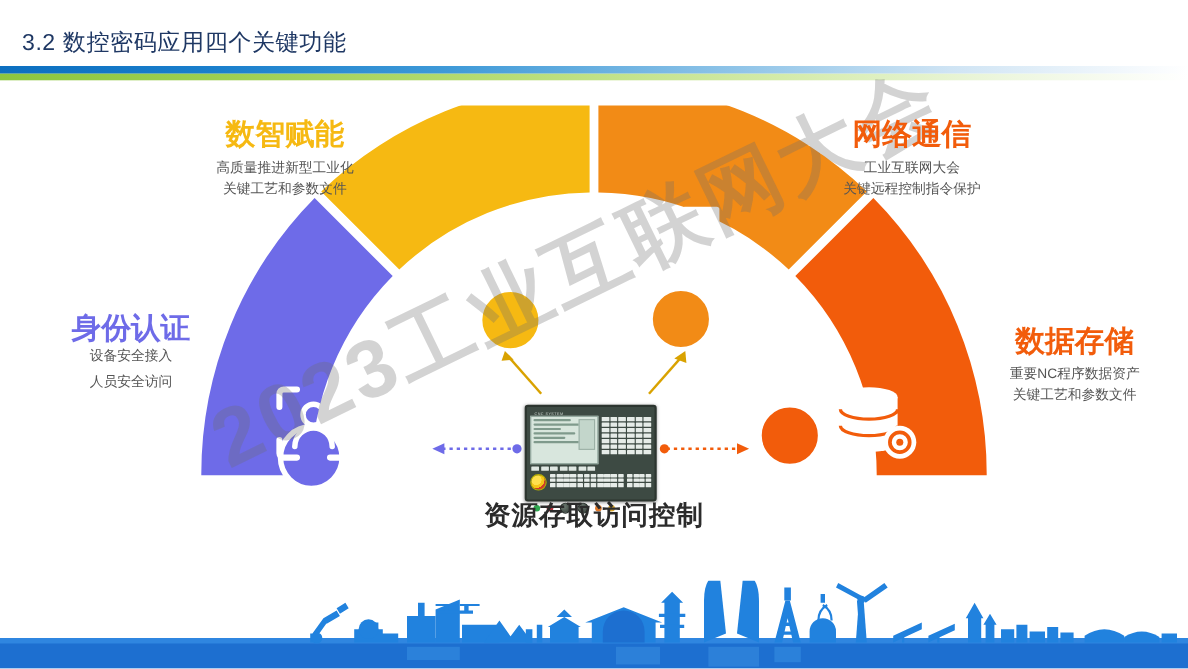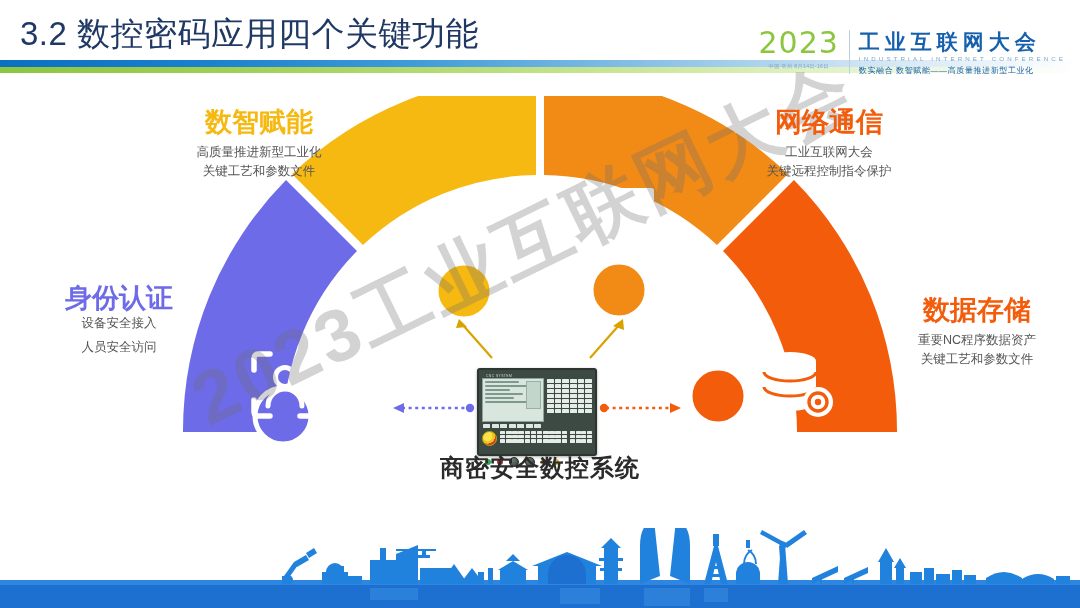--- a/index.html
+++ b/index.html
@@ -12,22 +12,22 @@
   #slide {
     position: relative;
     width: 1080px; height: 608px;
     background: #ffffff;
     overflow: hidden;
   }
 
   
   #page-title {
     position: absolute;
-    left: 20px; top: 12px;
-    font-size: 33px;
+    left: 20px; top: 24px;
+    font-size: 21px;
     font-weight: 400;
     color: #1f3864;
     letter-spacing: 0.5px;
     white-space: nowrap;
   }
   #header-rule {
     position: absolute;
     left: 0; top: 60px;
     width: 1080px; height: 13px;
   }
@@ -299,32 +299,20 @@
 
 <div id="slide">
 
   <div id="page-title">3.2 数控密码应用四个关键功能</div>
 
   <div id="header-rule">
     <div class="rule-band rule-blue"></div>
     <div class="rule-band rule-green"></div>
   </div>
 
-  <div id="conf-logo">
-    <div id="logo-year-block">
-      <div id="logo-year">2023</div>
-      <div id="logo-year-sub">中国·常州 8月14日-16日</div>
-    </div>
-    <div id="logo-divider"></div>
-    <div id="logo-text-block">
-      <div id="logo-cn">工业互联网大会</div>
-      <div id="logo-en">INDUSTRIAL INTERNET CONFERENCE</div>
-      <div id="logo-slogan">数实融合 数智赋能——高质量推进新型工业化</div>
-    </div>
-  </div>
 
   <div id="diagram">
 
     <svg id="arc-svg" viewBox="0 0 1080 440">
       <defs>
         
       </defs>
 
       <path d="M 183 336
                A 357 357 0 0 1 286 84
@@ -571,21 +559,21 @@
         <div class="lamp green"></div>
         <div class="lamp red"></div>
         <div class="knob"></div>
         <div class="knob"></div>
         <div class="lamp orange"></div>
         <div class="lamp yellow"></div>
       </div>
     </div>
 
     <div id="center-caption">
-      <div id="center-title">商密安全数控系统</div>
+      <div id="center-title">资源存取访问控制</div>
     </div>
 
   </div>
 
   <svg id="footer" viewBox="0 0 1080 80" preserveAspectRatio="none">
 
     <rect x="0" y="56" width="1080" height="24" fill="#1D6FD0"></rect>
     <rect x="0" y="52" width="1080" height="5" fill="#2f86e0"></rect>
 
     <g fill="#2182DE">

